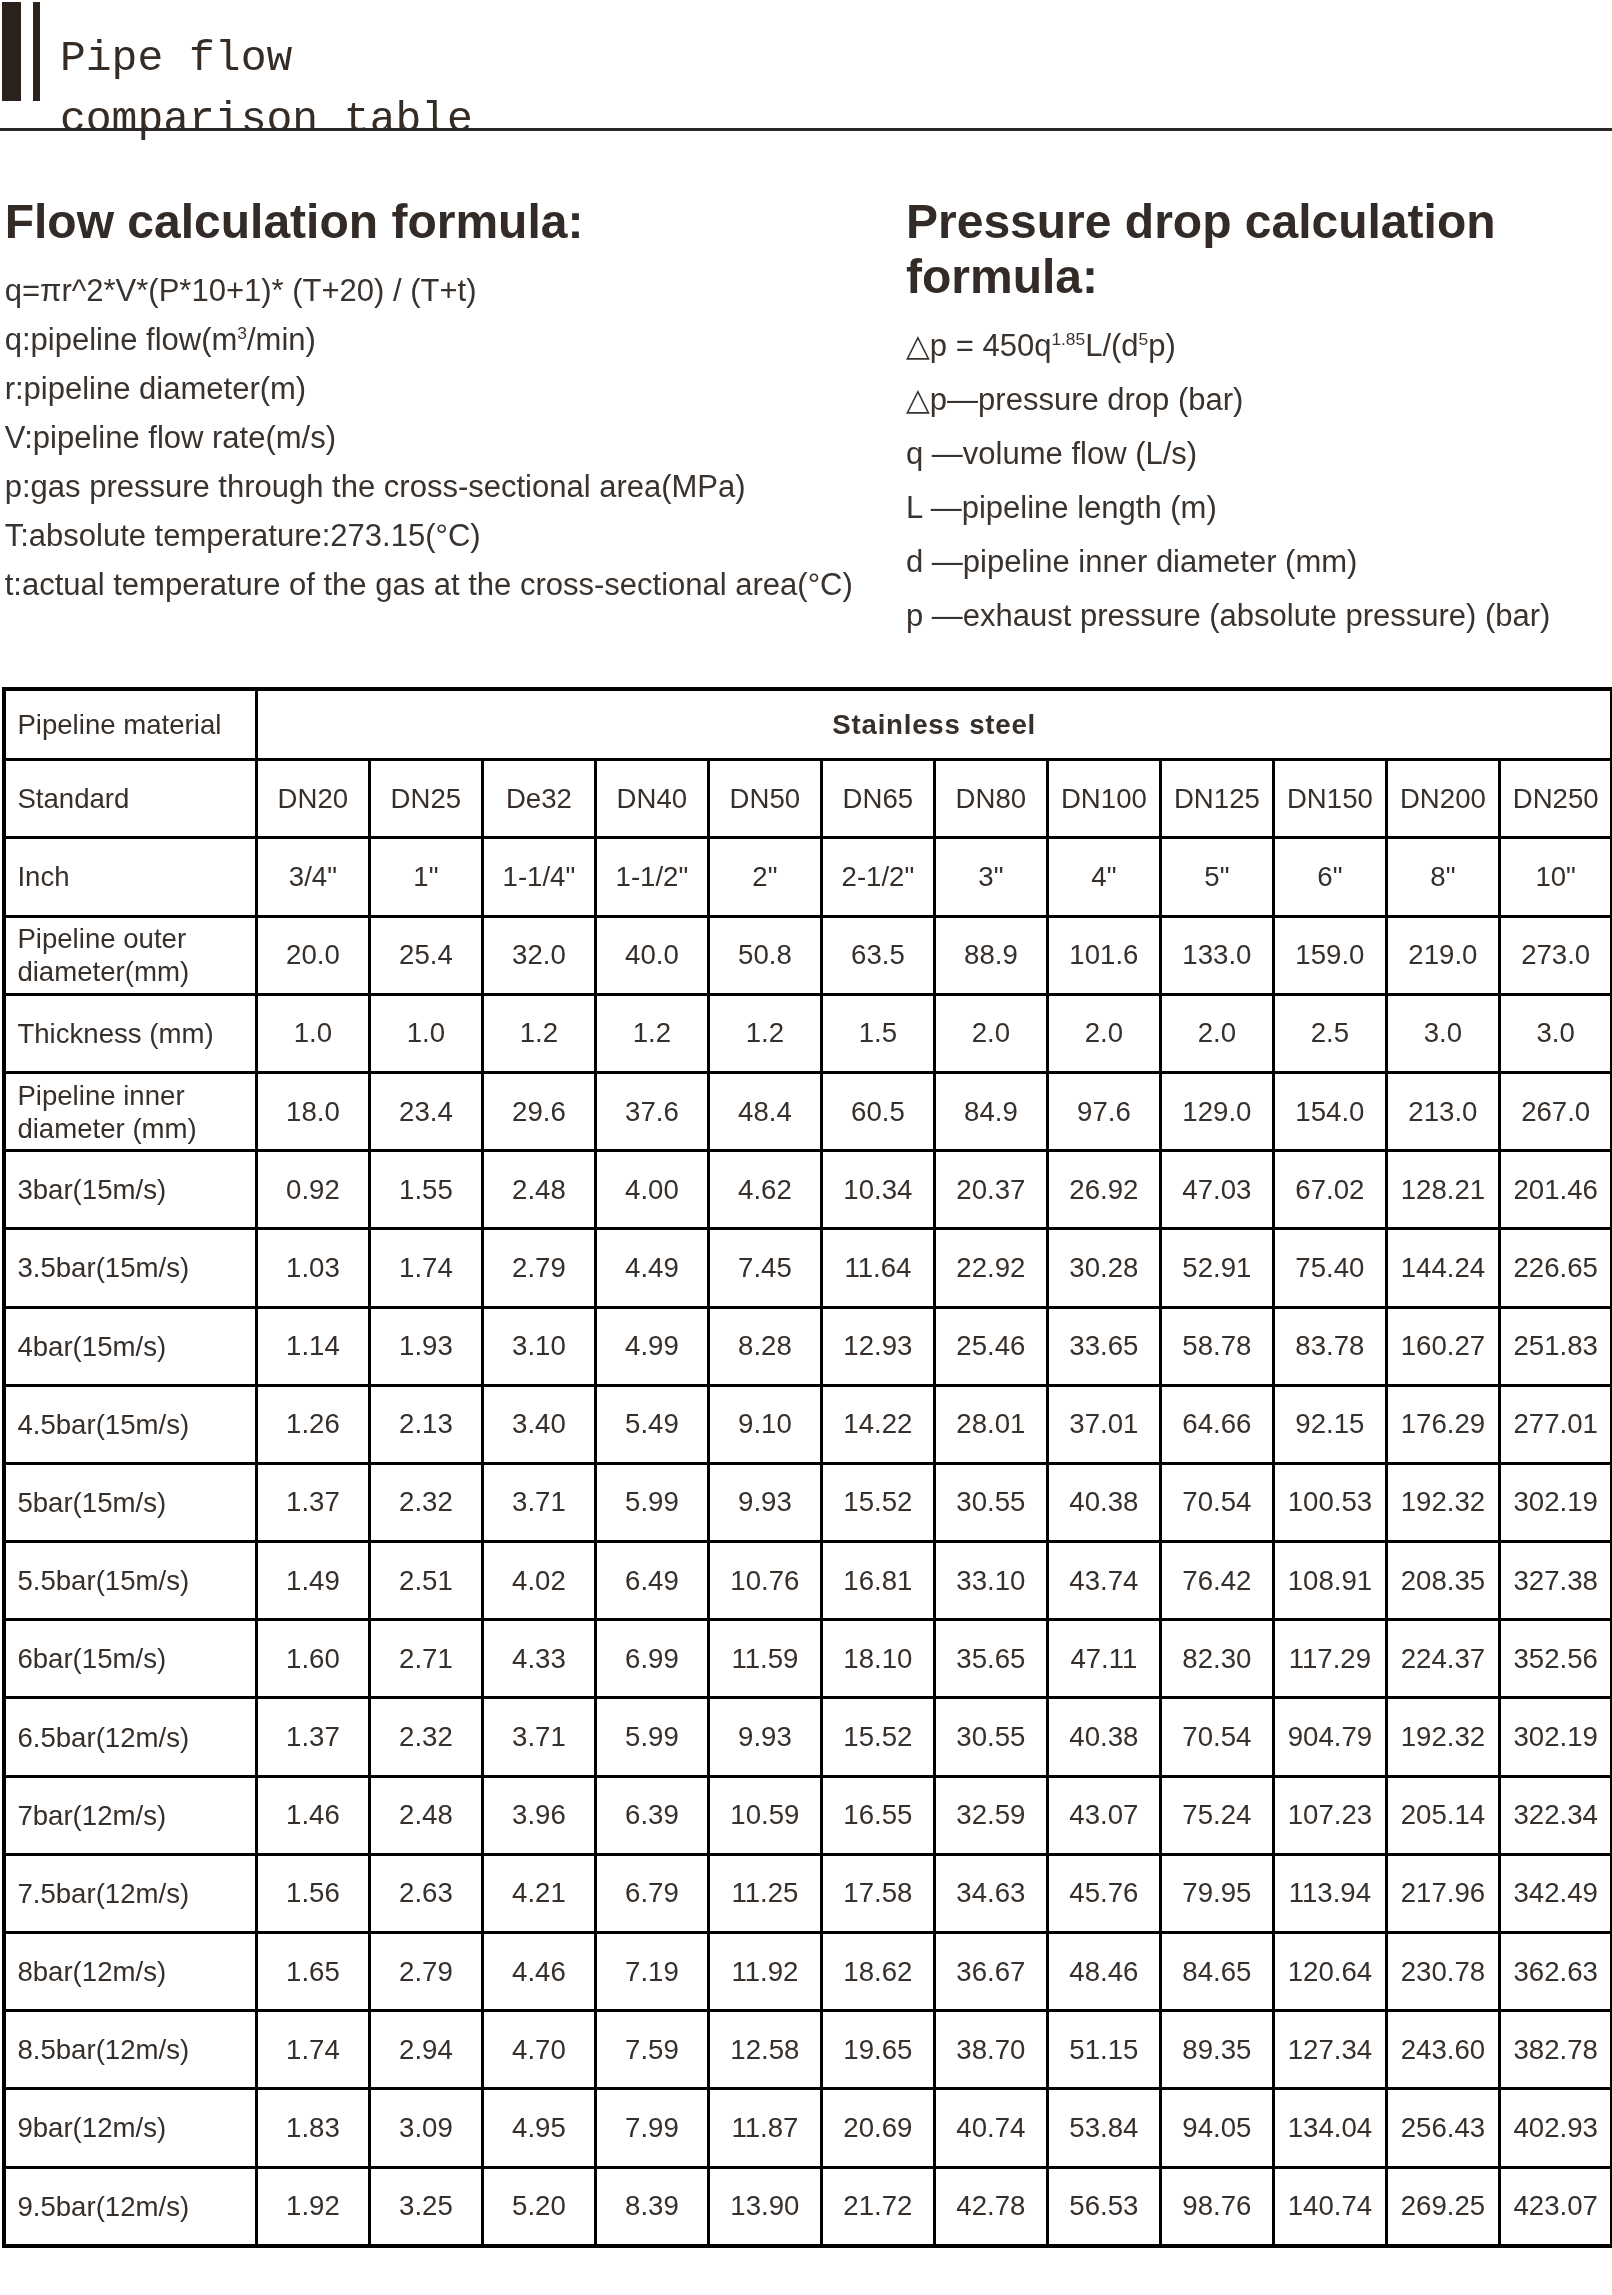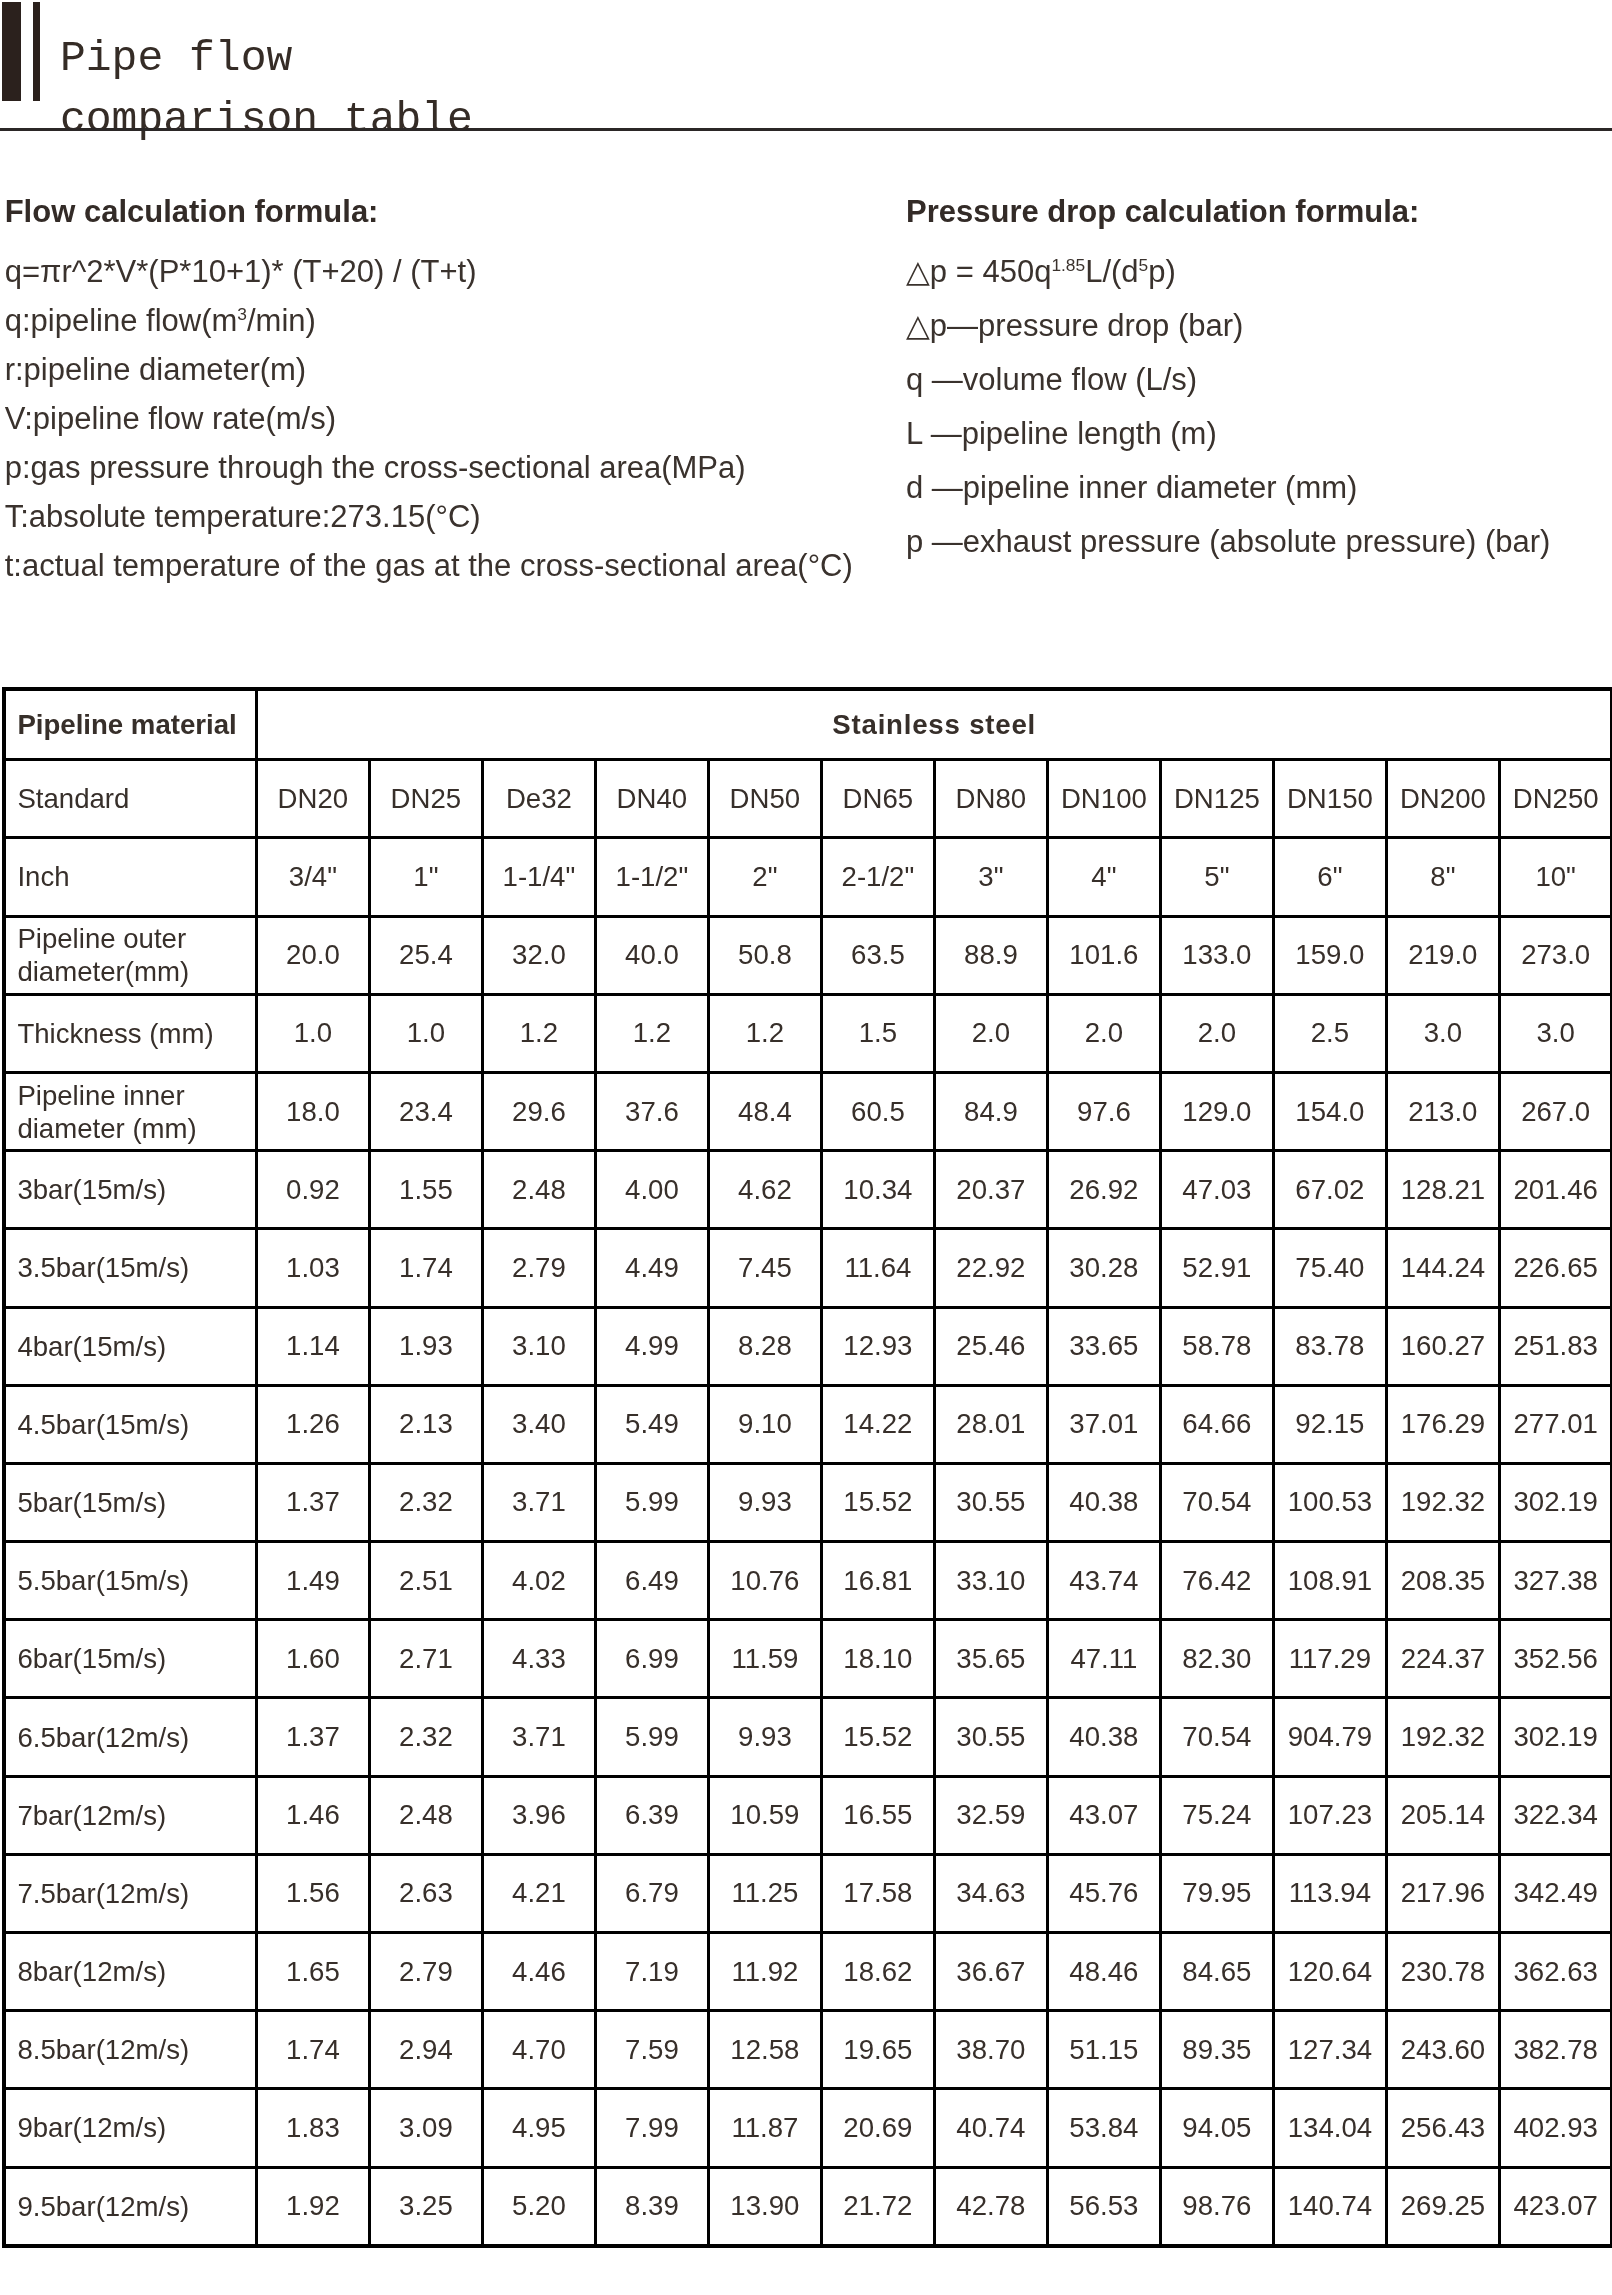--- a/index.html
+++ b/index.html
@@ -11,39 +11,39 @@
   
   .bar-thick{position:absolute;left:1.6px;top:2.4px;width:19.7px;height:99px;background:#2b211d;}
   .bar-thin{position:absolute;left:33px;top:2.4px;width:7px;height:99px;background:#2b211d;}
   .page-title{position:absolute;left:60px;top:28px;font-size:43px;line-height:61px;
     font-weight:400;color:#352c26;letter-spacing:0px;font-family:Liberation Mono, monospace;}
   .divider{position:absolute;left:0;top:128px;width:1613px;height:3.1px;background:#2b2726;}
   
   .formula-col{position:absolute;top:194px;}
   .formula-col.left{left:4.7px;width:874px;}
   .formula-col.right{left:906px;width:701px;}
-  .f-heading{font-size:31px;font-weight:700;color:#332b27;margin:0 0 23.6px 0;}
+  .f-heading{font-size:48px;font-weight:700;color:#332b27;margin:0 0 23.6px 0;}
   .f-line{font-size:31px;line-height:35px;color:#3a322d;margin:0 0 14px 0;white-space:nowrap;}
   .formula-col.right .f-line{margin:0 0 19px 0;}
   sup{font-size:0.56em;line-height:0;}
   
   table.pipe{
     position:absolute;left:2.4px;top:687px;width:1608px;
     border-collapse:collapse;table-layout:fixed;
     border:4.7px solid #000;
   }
   table.pipe td{
     border:3.1px solid #000;text-align:center;vertical-align:middle;
     font-size:27.6px;color:#372f2a;padding:0;height:69px;
     overflow:hidden;
   }
   table.pipe td.label-cell{
     text-align:left;padding:3.1px 6.3px 3.1px 11px;line-height:33px;
   }
-  tr.material-row td{height:61px;font-weight:bold;}
+  tr.material-row td{height:61px;}
   td.steel-cell{font-weight:700;font-size:35px;letter-spacing:0.8px;color:#332b27;}
 </style>
 </head>
 <body>
 
 <div class="bar-thick"></div>
 <div class="bar-thin"></div>
 <div class="page-title">
   <div>Pipe flow</div>
   <div>comparison table</div>

